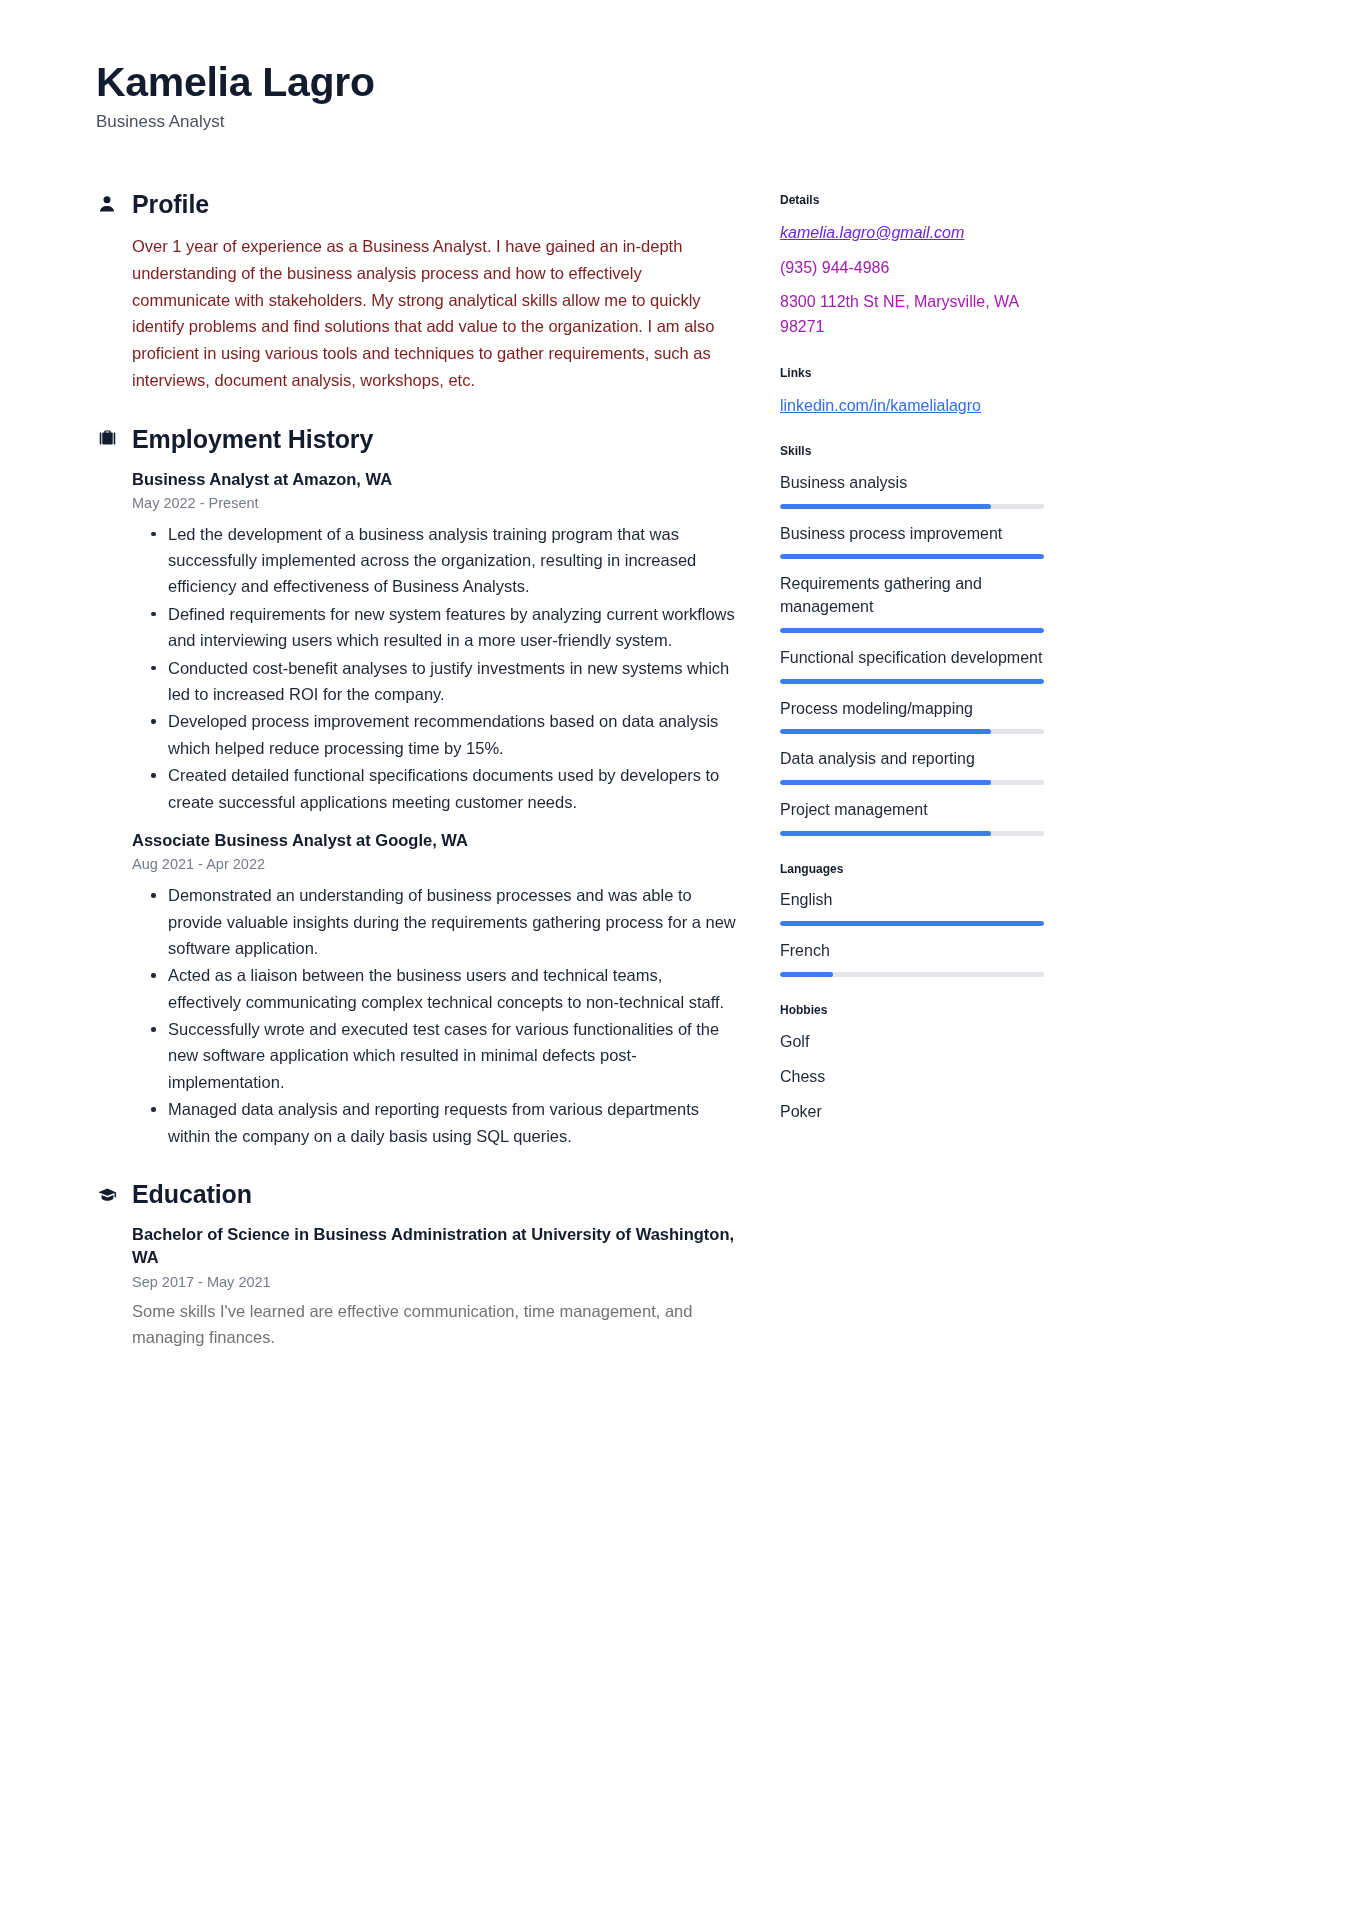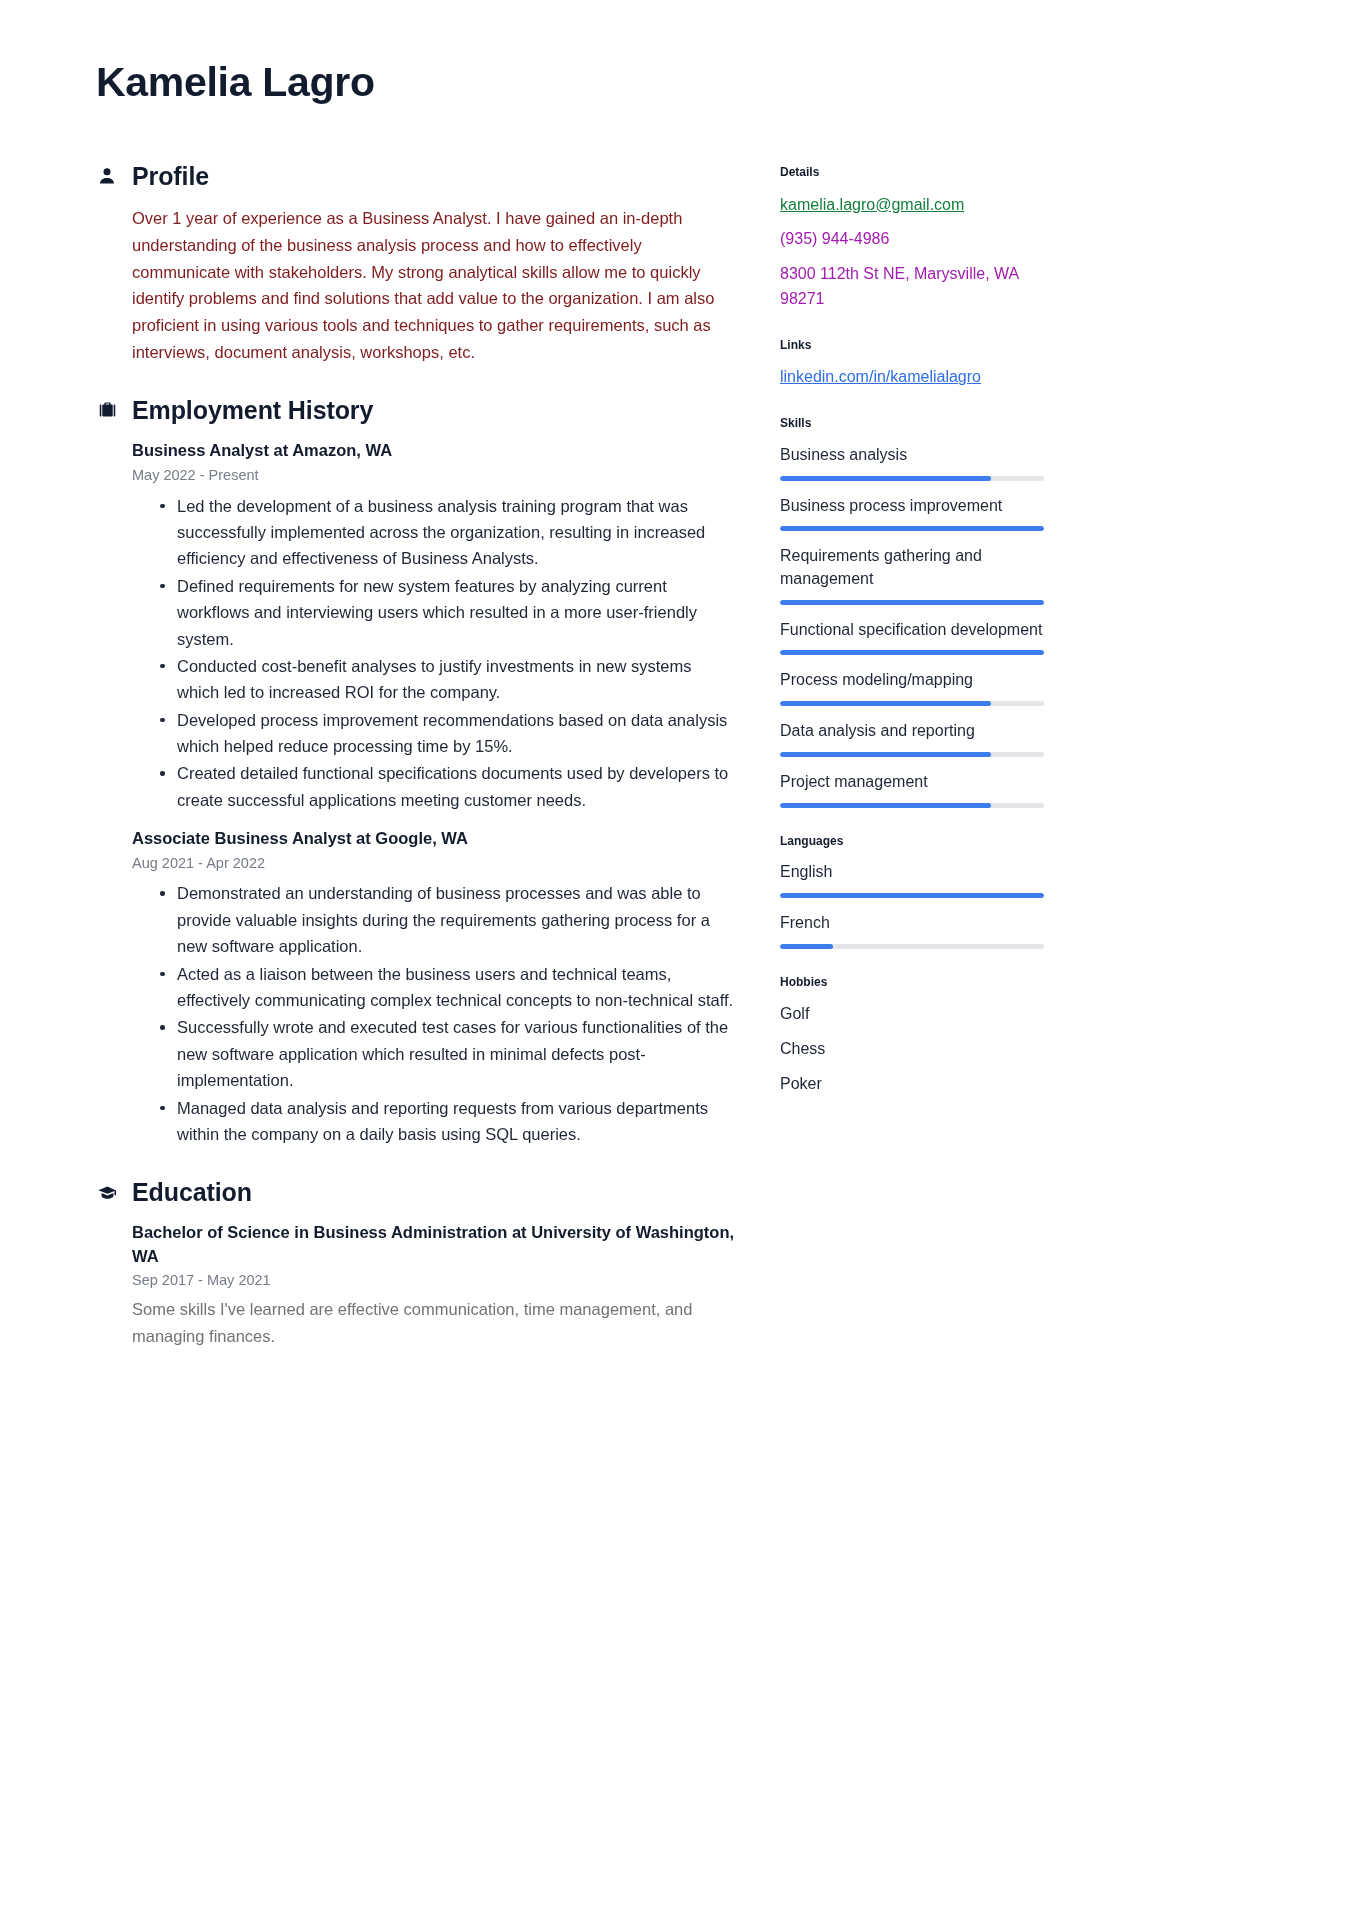--- a/index.html
+++ b/index.html
@@ -123,21 +123,20 @@
     padding-left: 36px;
     list-style: none;
   }
   ul.bullets li {
     position: relative;
     font-size: 16.5px;
     line-height: 1.6;
     color: #1f2737;
     margin-bottom: 1px;
     padding-left: 0;
-    margin-left: 9px;
   }
   ul.bullets li::before {
     content: "";
     position: absolute;
     left: -17px;
     top: 11px;
     width: 4.5px;
     height: 4.5px;
     border-radius: 50%;
     background: #1f2737;
@@ -201,20 +200,21 @@
     margin: 0 0 10px 0;
   }
 </style>
 </head>
 <body>
 
 <div class="page">
 
   <div class="header">
     <h1 class="full-name">Kamelia Lagro</h1>
+    <p class="job-title">Business Analyst</p>
   </div>
 
   <div class="columns">
 
     <div class="col-main">
 
       <div class="section">
         <div class="section-head">
           <span class="section-icon">
             <svg width="20" height="20" viewBox="0 0 24 24" fill="currentColor" aria-hidden="true">
@@ -286,21 +286,21 @@
           </div>
         </div>
       </div>
 
     </div>
 
     <div class="col-side">
 
       <div class="side-block">
         <p class="side-title">Details</p>
-        <a class="side-link" style="color: #15803d;">kamelia.lagro@gmail.com</a>
+        <a class="side-link" style="color: #6d28d9; font-style: italic;">kamelia.lagro@gmail.com</a>
         <p class="side-line">(935) 944-4986</p>
         <p class="side-line">8300 112th St NE, Marysville, WA 98271</p>
       </div>
 
       <div class="side-block">
         <p class="side-title">Links</p>
         <a class="side-link" style="color: rgb(47, 111, 228);">linkedin.com/in/kamelialagro</a>
       </div>
 
       <div class="side-block">

